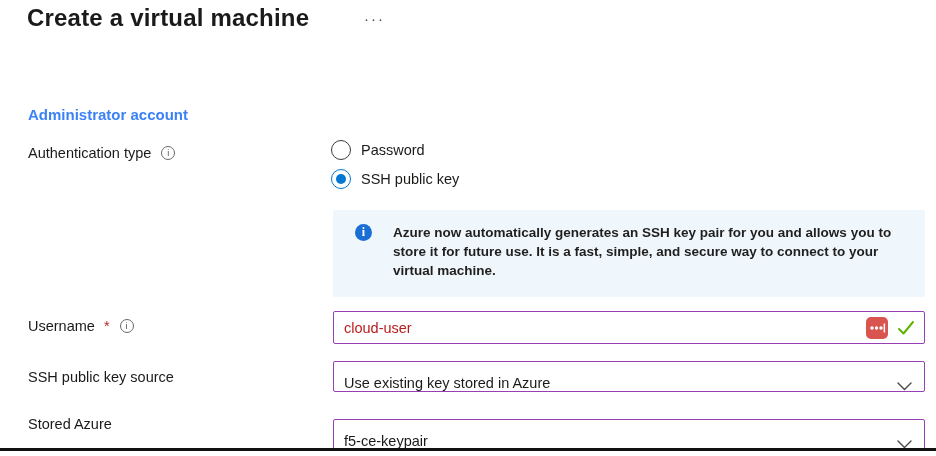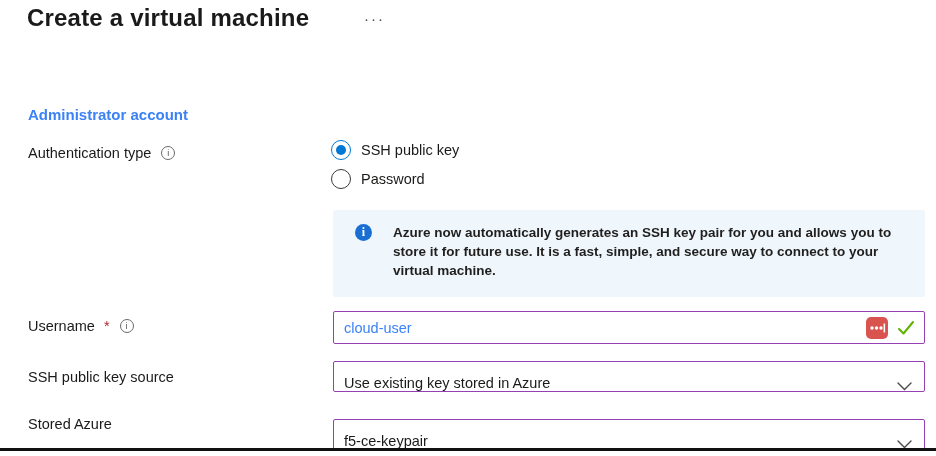--- a/index.html
+++ b/index.html
@@ -76,21 +76,21 @@
   }
 
   .text-field {
     position: absolute; left: 333px; width: 592px; height: 33px;
     border: 1.5px solid #9540b4; border-radius: 2px; background: #fff;
     display: flex; align-items: center;
   }
   .text-field input {
     border: none; outline: none; flex: 1 1 auto; height: 100%;
     font-family: "Liberation Sans", sans-serif; font-size: 14.5px;
-    color: #3b82f6; padding: 0 8px 0 10px; background: transparent;
+    color: #b91c1c; padding: 0 8px 0 10px; background: transparent;
   }
   .pw-ext-icon { flex: 0 0 auto; margin-right: 8px; cursor: pointer; display: flex; }
   .valid-check { flex: 0 0 auto; margin-right: 9px; display: flex; }
 
   .dropdown {
     position: absolute; left: 333px; width: 592px; height: 31px;
     border: 1.5px solid #9540b4; border-radius: 2px; background: #fff;
     display: flex; align-items: flex-end; justify-content: space-between;
     padding: 0 12px 0 10px; cursor: pointer;
   }
@@ -112,26 +112,26 @@
 
   <div class="section-heading">Administrator account</div>
 
   <div class="field-label" style="top: 145px;">
     <span>Authentication type</span>
     <span class="tip-icon">i</span>
   </div>
 
   <div class="radio-group">
     <div class="radio-option">
+      <span class="radio-circle unselected"></span>
+      <span class="radio-label">Password</span>
+    </div>
+    <div class="radio-option">
       <span class="radio-circle selected"></span>
       <span class="radio-label">SSH public key</span>
-    </div>
-    <div class="radio-option">
-      <span class="radio-circle unselected"></span>
-      <span class="radio-label">Password</span>
     </div>
   </div>
 
   <div class="info-banner">
     <span class="info-icon">i</span>
     <span class="info-text">Azure now automatically generates an SSH key pair for you and allows you to store it for future use. It is a fast, simple, and secure way to connect to your virtual machine.</span>
   </div>
 
   <div class="field-label" style="top: 318px;">
     <span>Username</span>

